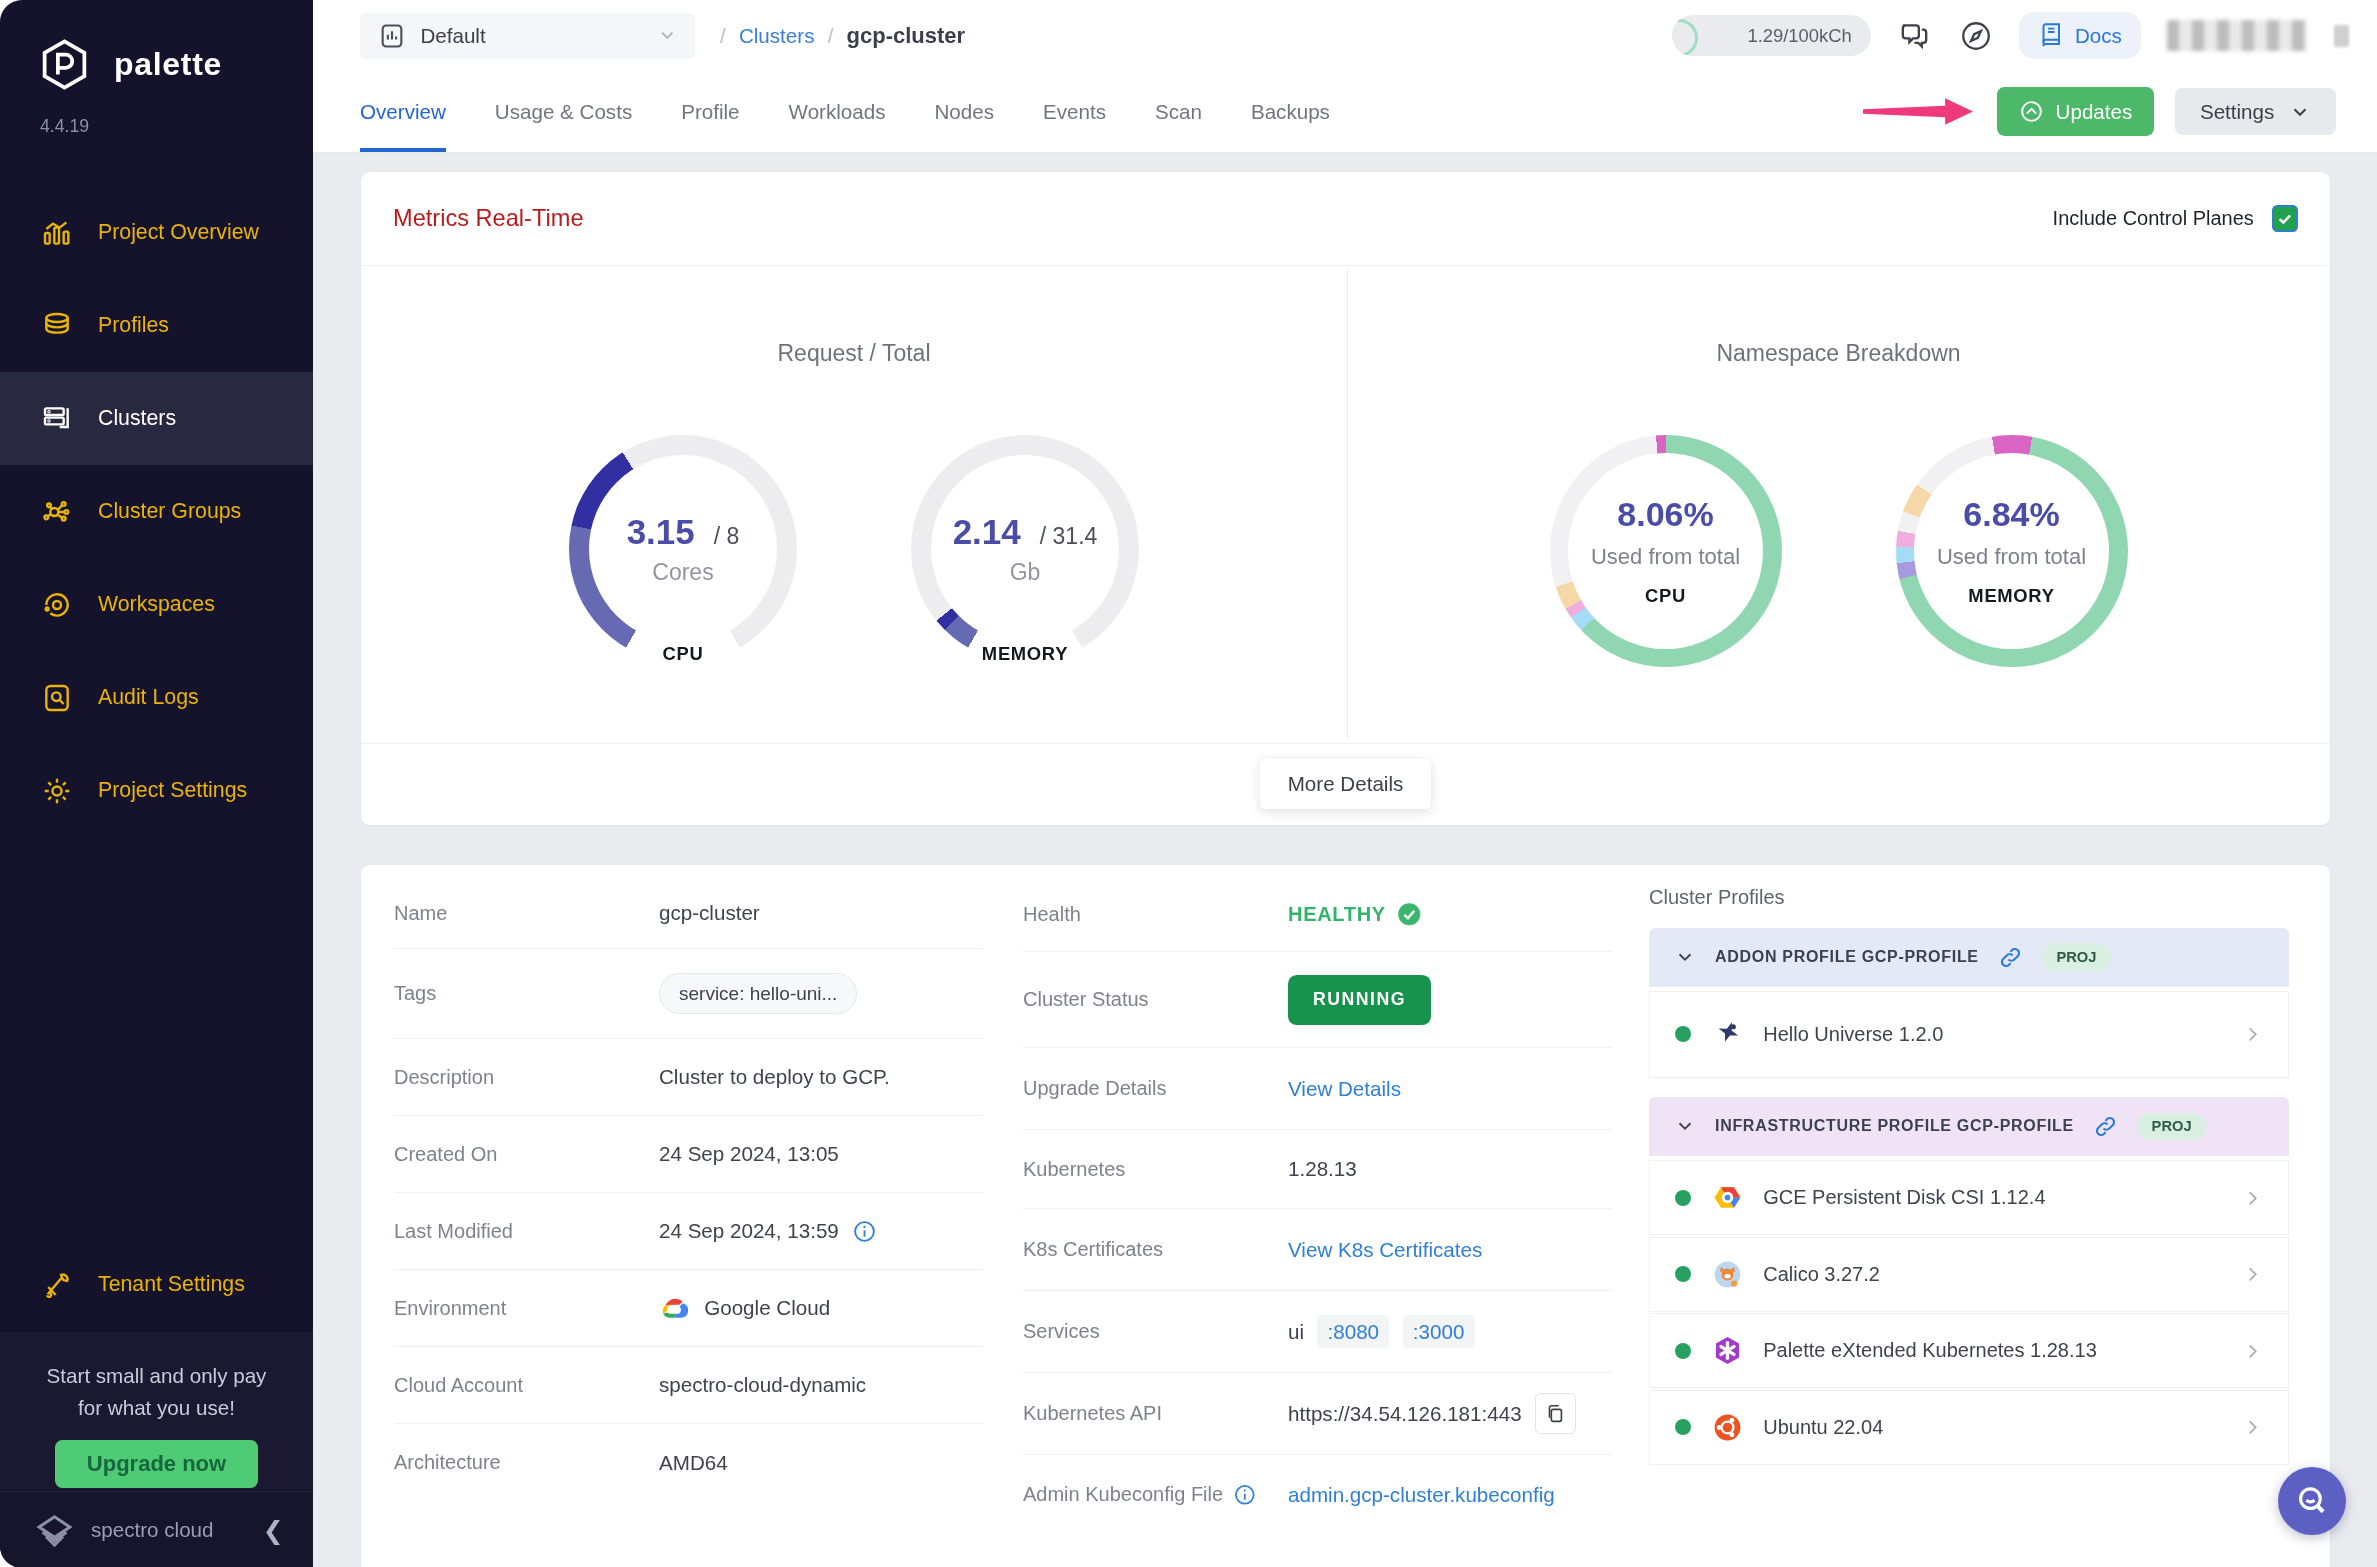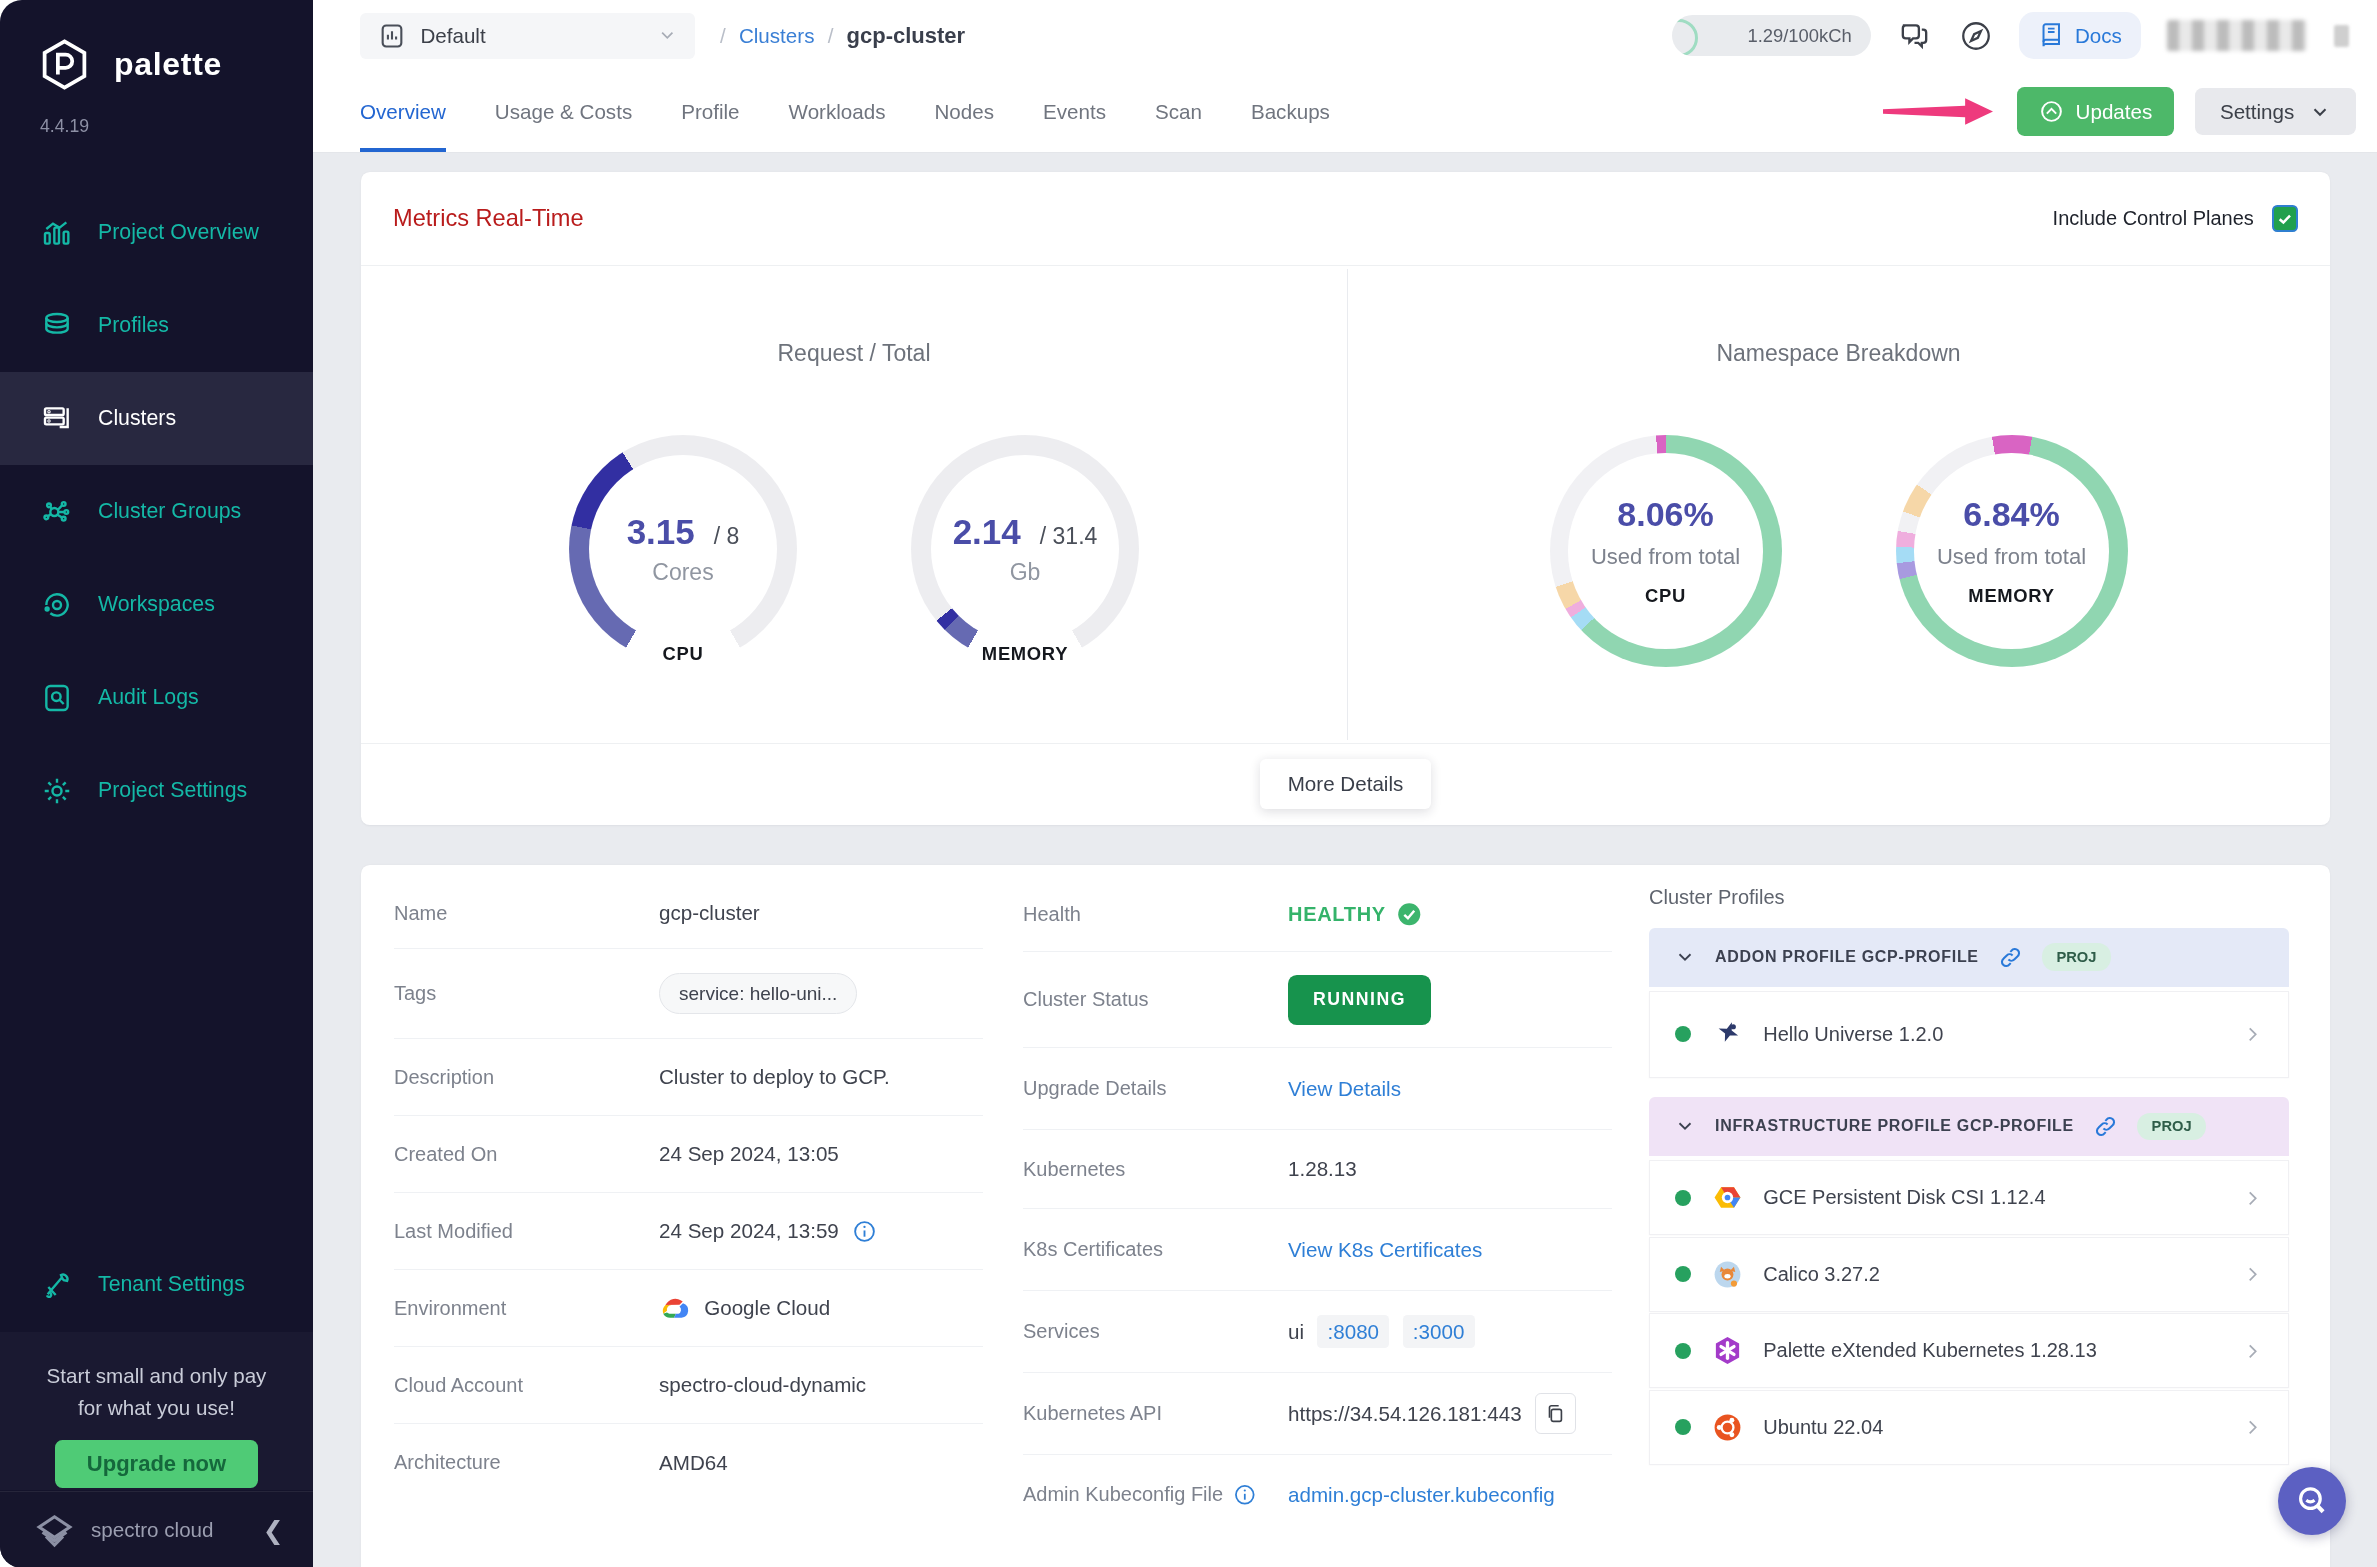--- a/index.html
+++ b/index.html
@@ -6,21 +6,21 @@
   html { background:#fff; }
   body { width:2377px; height:1568px; overflow:hidden; font-family:"Liberation Sans", sans-serif; }
   .app { position:relative; width:2377px; height:1568px; background:#e9ebef; border-radius:22px 0 0 22px; overflow:hidden; }
 
   
   .sidebar { position:absolute; left:0; top:0; width:313px; height:1568px; background:#14132b; color:#c3c6d3; }
   .brand-row { display:flex; align-items:center; gap:23px; padding:38px 0 0 38px; }
   .brand-name { color:#fff; font-size:32px; font-weight:bold; letter-spacing:0.7px; }
   .version { padding:25px 0 0 40px; font-size:17.7px; color:#8d90a5; }
   .nav { margin-top:49px; }
-  .nav-item { display:flex; align-items:center; gap:25px; height:93px; padding-left:41px; font-size:21.3px; color:#14b8a6; cursor:pointer; }
+  .nav-item { display:flex; align-items:center; gap:25px; height:93px; padding-left:41px; font-size:21.3px; color:#eab308; cursor:pointer; }
   .nav-item svg { flex:0 0 auto; }
   .nav-item.active { background:#282840; color:#fff; }
   .tenant { position:absolute; left:0; top:1238px; width:100%; }
   .promo { position:absolute; left:0; top:1332px; width:100%; height:158px; background:#1a1931; text-align:center; padding-top:28px; }
   .promo-text { color:#c9ccd8; font-size:20.6px; line-height:32px; }
   .upgrade-btn { display:inline-block; margin-top:16px; background:#4fcb76; color:#15683c; font-size:22px; font-weight:bold; padding:11px 32px; border-radius:7.4px; border:none; cursor:pointer; }
   .side-footer { position:absolute; left:0; top:1491px; width:100%; height:77px; background:#16152c; border-top:0.7px solid rgba(255,255,255,0.07); display:flex; align-items:center; padding:0 29.4px 0 34px; gap:16px; }
   .side-footer .sf-label { color:#9b9eb0; font-size:20.6px; flex:1; }
   .collapse { color:#aeb1c0; font-size:25px; cursor:pointer; }
 
@@ -41,21 +41,21 @@
     background: repeating-linear-gradient(90deg,#bcbcbc 0 11.8px,#e9e9e9 11.8px 25px), repeating-linear-gradient(0deg,rgba(120,120,120,.5) 0 8.8px,rgba(240,240,240,.5) 8.8px 17.7px);
     filter:blur(2.2px); }
   .blur-dot { width:14.7px; height:22px; background:#cfcfcf; filter:blur(1.5px); border-radius:2.2px; }
 
   
   .tabbar { position:absolute; left:313px; top:71px; width:2065px; height:82px; background:#fff; border-bottom:0.7px solid #e4e6ea; display:flex; align-items:center; }
   .tabs { display:flex; align-items:center; gap:49px; margin-left:47px; height:100%; }
   .tab { font-size:20.6px; color:#70757f; height:100%; display:flex; align-items:center; position:relative; cursor:pointer; white-space:nowrap; }
   .tab.active { color:#2366d1; }
   .tab.active::after { content:""; position:absolute; left:0; bottom:0; width:100%; height:3.7px; background:#2366d1; }
-  .tab-actions { margin-left:auto; display:flex; align-items:center; gap:20.6px; padding-right:22px; }
+  .tab-actions { margin-left:auto; display:flex; align-items:center; gap:20.6px; padding-right:42px; }
   .arrow-annot { margin-right:2.9px; }
   .updates-btn { display:flex; align-items:center; gap:11.8px; background:#4db869; color:#fff; border:none; border-radius:7.4px; padding:11.8px 22px; font-size:20.6px; cursor:pointer; }
   .settings-btn { display:flex; align-items:center; gap:14.7px; background:#e8e9ed; color:#3c4049; border:none; border-radius:7.4px; padding:11.8px 25px; font-size:20.6px; cursor:pointer; }
 
   
   .metrics-card { position:absolute; left:361px; top:172px; width:1969px; height:653px; background:#fff; border-radius:8.8px; box-shadow:0 0.7px 2.2px rgba(20,20,40,.05); }
   .metrics-head { height:94px; border-bottom:0.7px solid #eef0f2; display:flex; align-items:center; padding:0 32px; }
   .metrics-title { font-size:23.6px; font-weight:normal; color:#b91c1c; }
   .include-cp { margin-left:auto; display:flex; align-items:center; gap:17.7px; font-size:20px; color:#1e222b; }
   .checkbox { width:26.5px; height:26.5px; background:#21a04d; border:2.2px solid #2f7fd0; border-radius:5.2px; display:flex; align-items:center; justify-content:center; cursor:pointer; }

